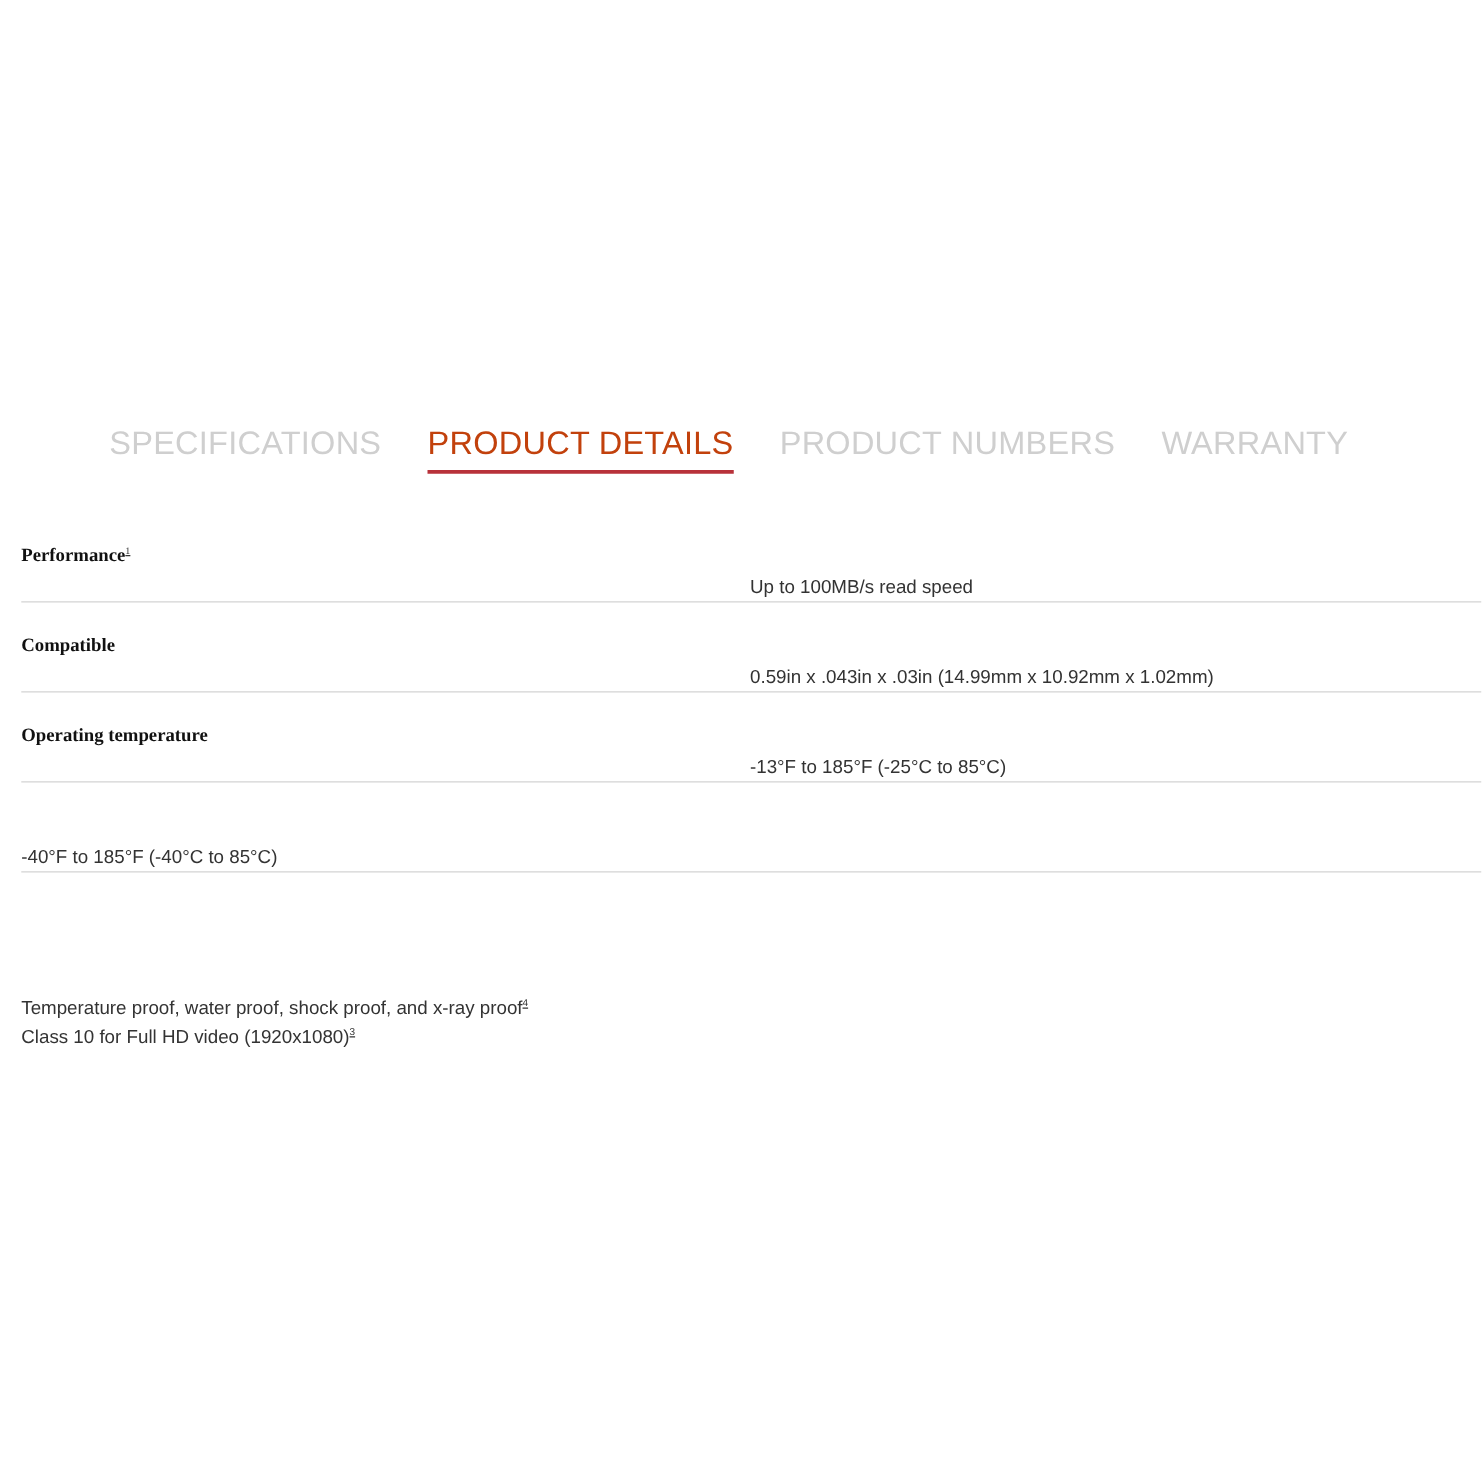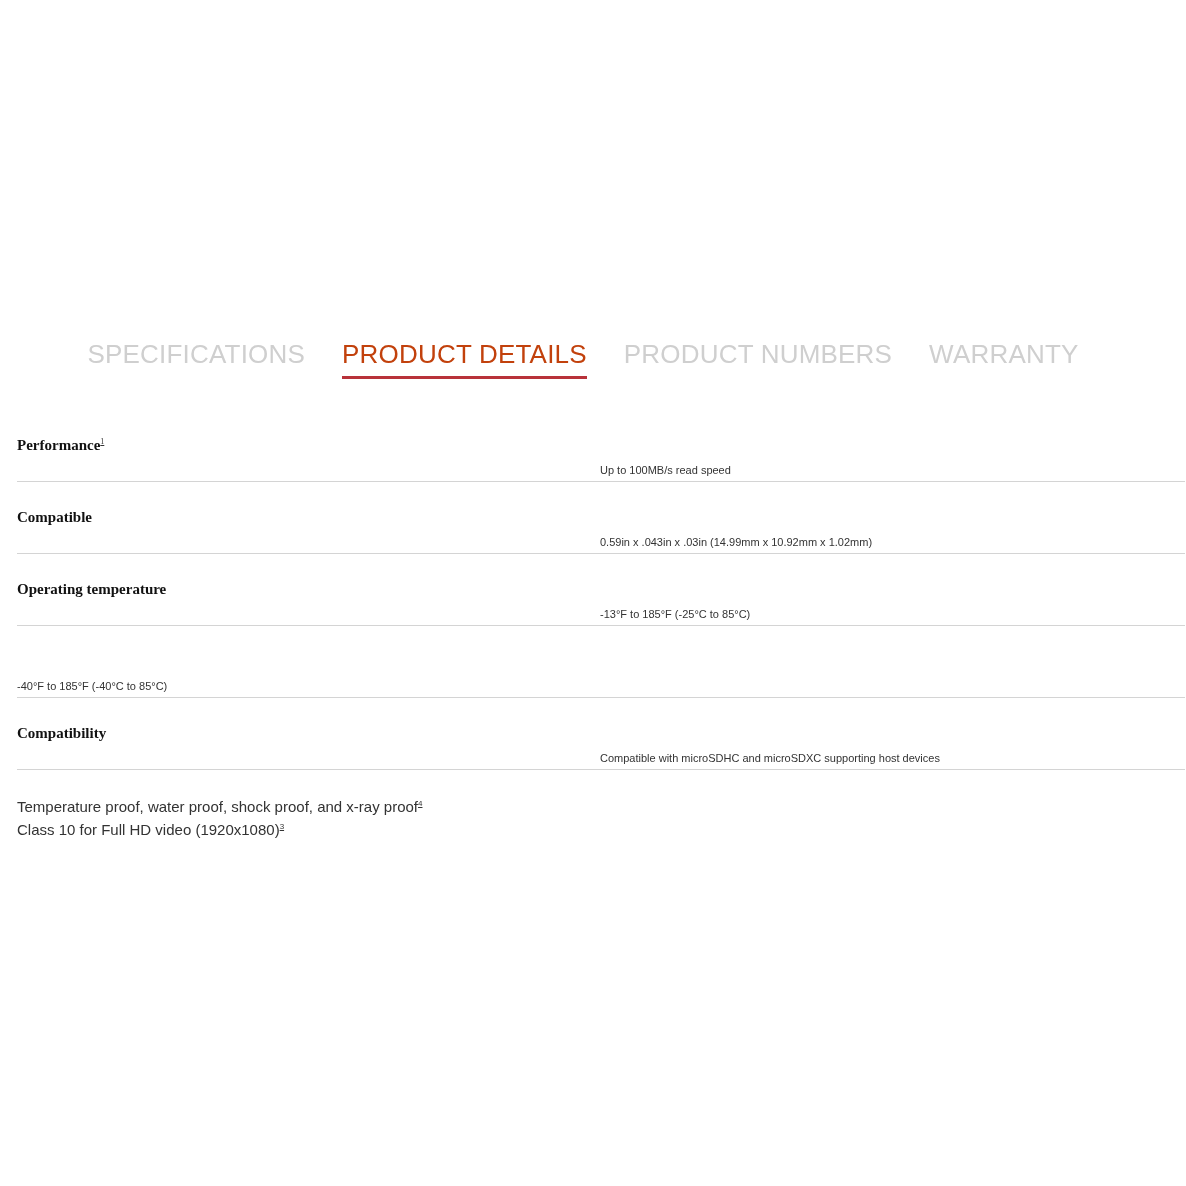--- a/index.html
+++ b/index.html
@@ -56,21 +56,21 @@
       border-bottom: 1px solid #d4d4d4;
     }
     .spec-label {
       width: 583px;
       font-size: 15px;
       font-weight: bold;
       color: #111111;
       font-family: Liberation Serif, serif;
     }
     .spec-value {
-      font-size: 11px;
+      font-size: 15px;
       color: #333333;
       margin-top: 48px;
     }
     sup.fn {
       font-size: 8px;
       text-decoration: underline;
       vertical-align: super;
       line-height: 0;
       font-weight: normal;
       color: #333333;
@@ -103,22 +103,18 @@
     <div class="spec-label">Compatible</div>
     <div class="spec-value">0.59in x .043in x .03in (14.99mm x 10.92mm x 1.02mm)</div>
   </div>
   <div class="spec-row">
     <div class="spec-label">Operating temperature</div>
     <div class="spec-value">-13°F to 185°F (-25°C to 85°C)</div>
   </div>
   <div class="spec-row">
     <div class="spec-value">-40°F to 185°F (-40°C to 85°C)</div>
   </div>
-  <div class="spec-row">
-    <div class="spec-label">Compatibility</div>
-    <div class="spec-value">Compatible with microSDHC and microSDXC supporting host devices</div>
-  </div>
 </div>
 
 <div class="notes">
   <div><span>Temperature proof, water proof, shock proof, and x-ray proof</span><sup class="fn">4</sup></div>
   <div><span>Class 10 for Full HD video (1920x1080)</span><sup class="fn">3</sup></div>
 </div>
 
 </body></html>

